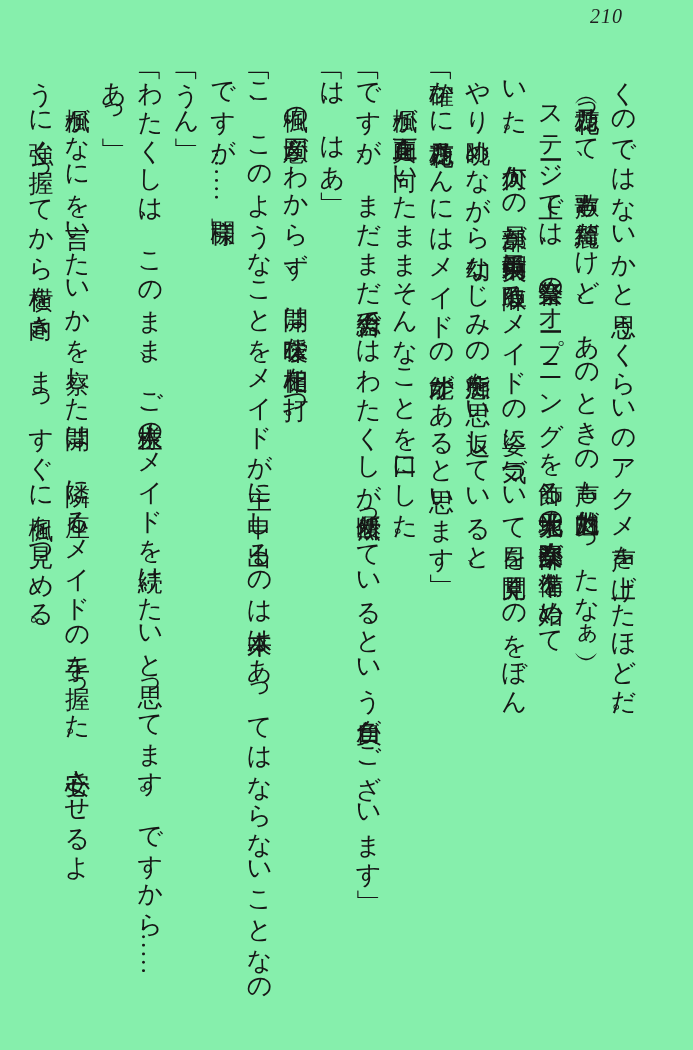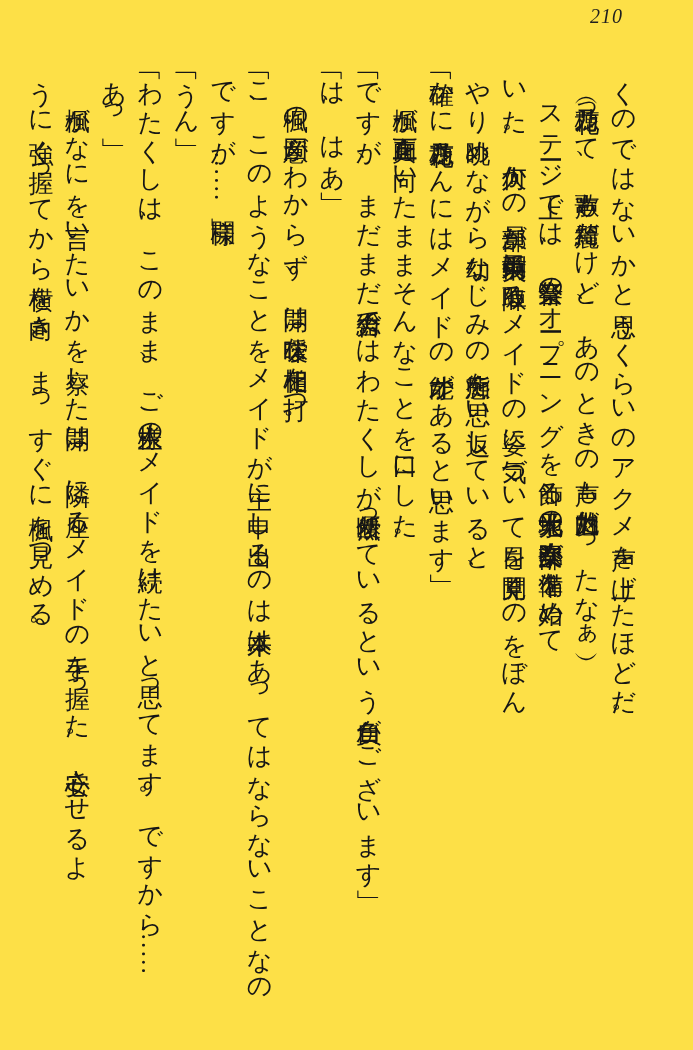--- a/index.html
+++ b/index.html
@@ -4,21 +4,21 @@
 <style>
   html, body {
     margin: 0;
     padding: 0;
     background: #e8e8e8;
   }
   .page {
     position: relative;
     width: 693px;
     height: 1050px;
-    background: #fde047;
+    background: #86efac;
     overflow: hidden;
     font-family: "Liberation Serif", "DejaVu Serif", serif;
   }
   .page-number {
     position: absolute;
     top: 5px;
     left: 590px;
     font-size: 20px;
     font-style: italic;
     color: #1f1f1f;

